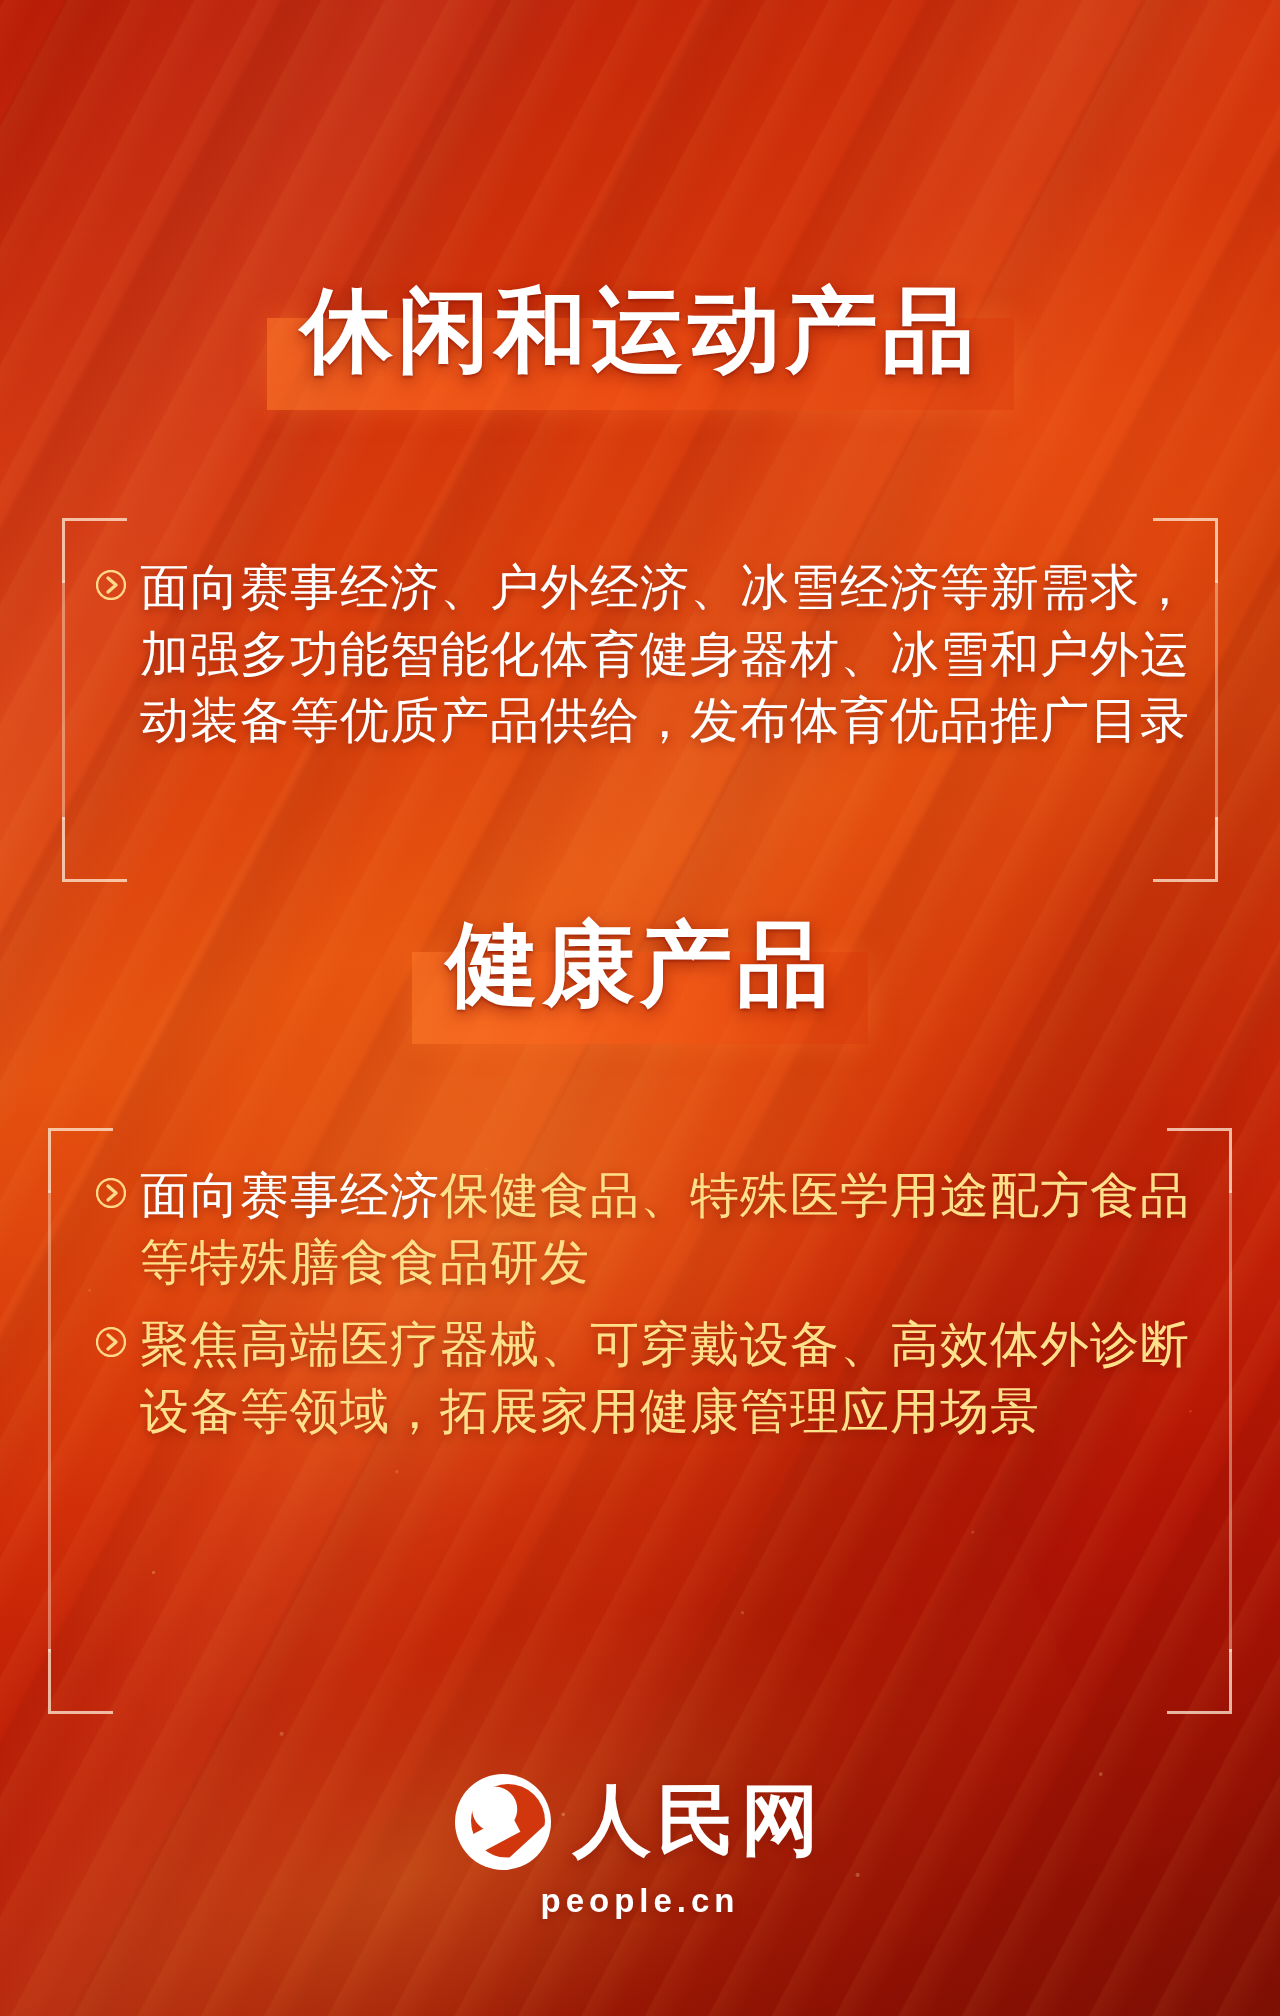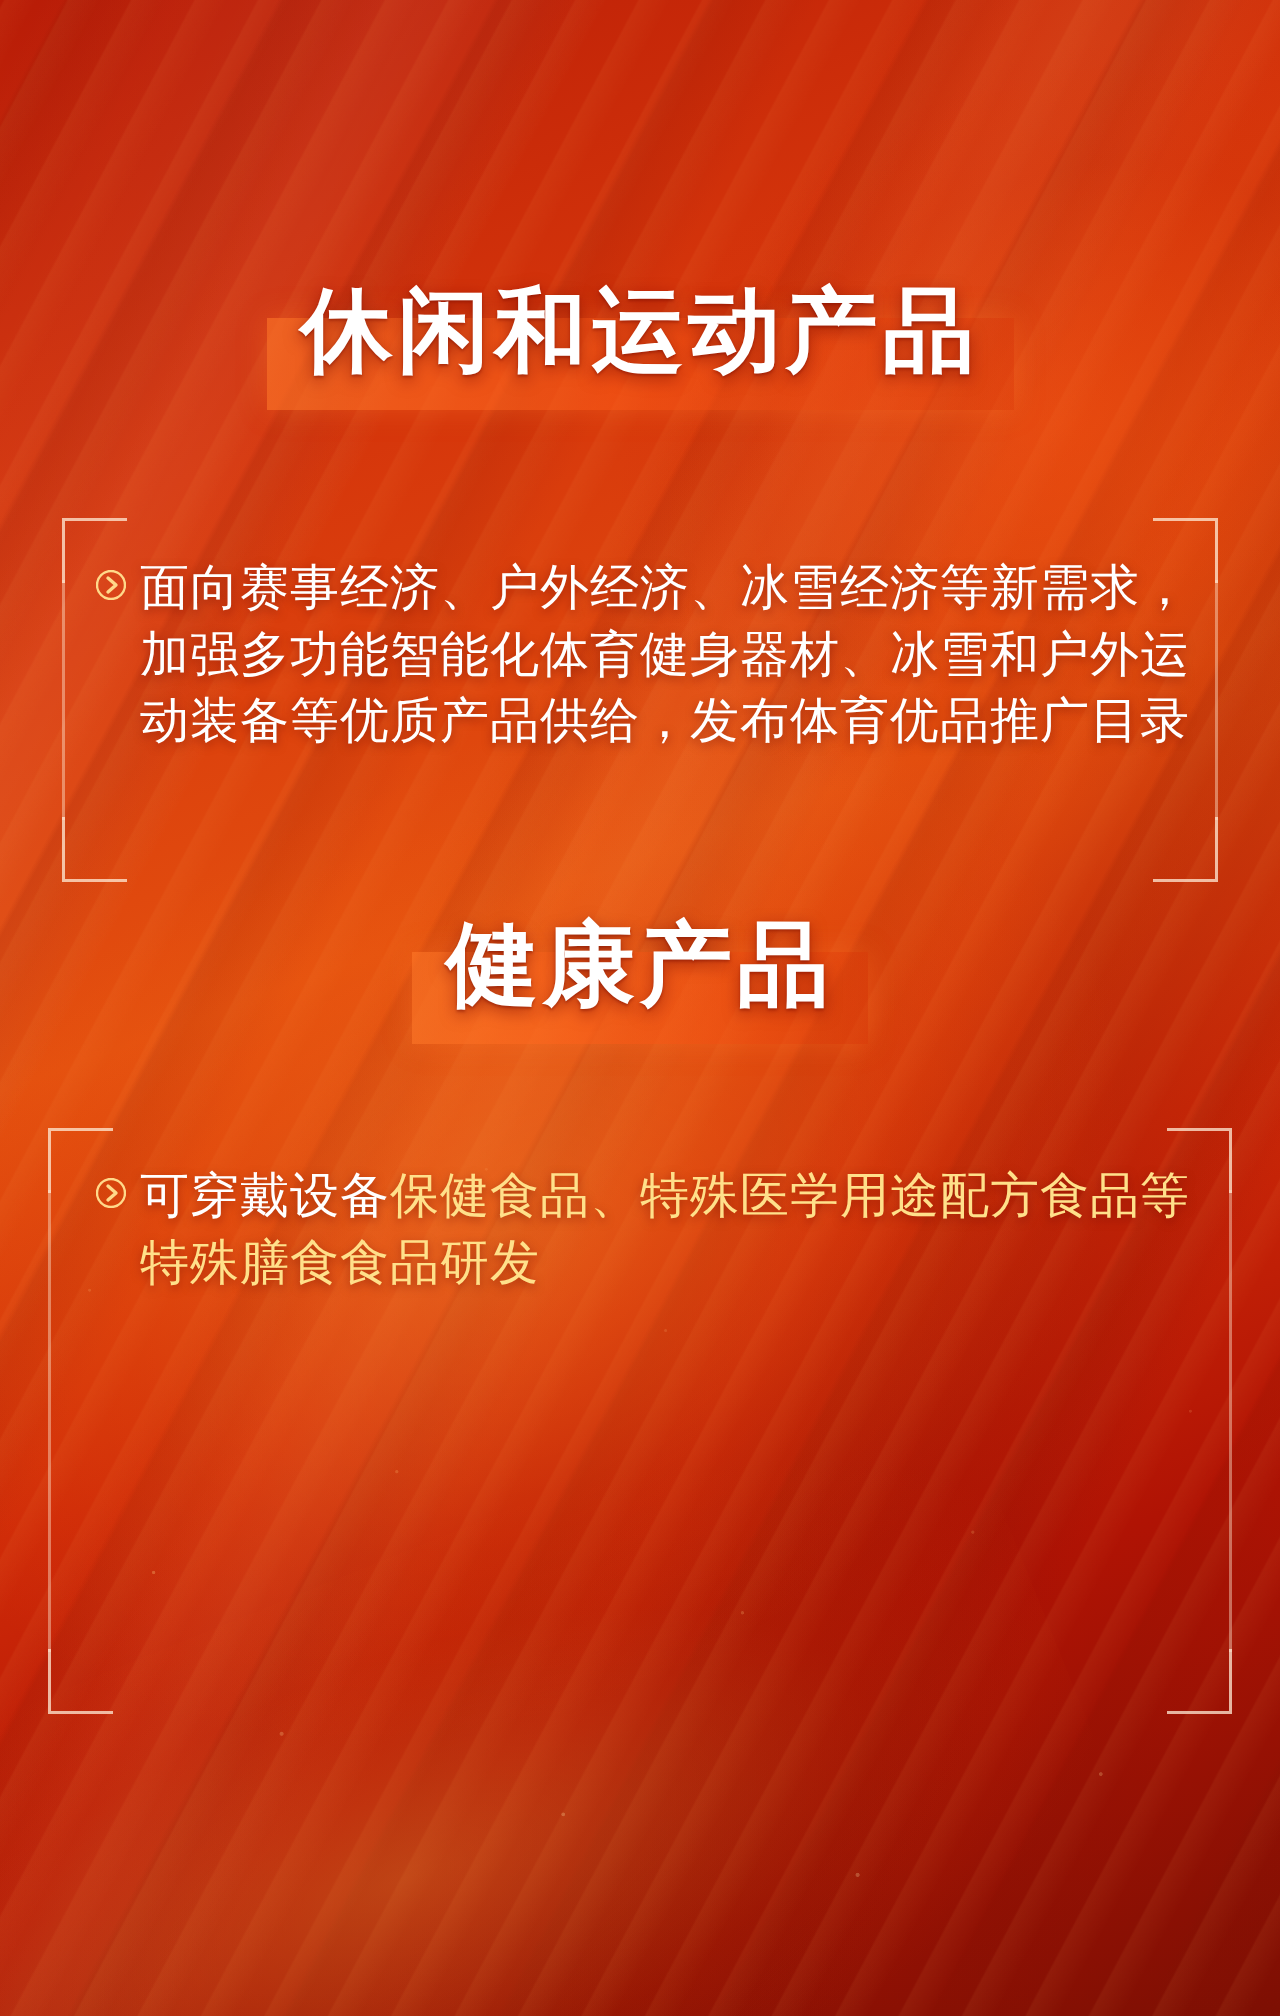--- a/index.html
+++ b/index.html
@@ -309,21 +309,37 @@
 
     <div class="bullets" style="left:96px; top:1148px; width:1104px;">
 
       <div class="bullet-item">
         <span class="bullet-icon">
           <svg width="30" height="30" viewBox="0 0 30 30" aria-hidden="true">
             <circle cx="15" cy="15" r="14" fill="none" stroke="#ffd98a" stroke-width="2.4"></circle>
             <path d="M12 8 L20 15 L12 22" fill="none" stroke="#ffd98a" stroke-width="3.4" stroke-linecap="round" stroke-linejoin="round"></path>
           </svg>
         </span>
-        <span class="bullet-text"><span class="t-white">可穿戴设备</span><span class="t-gold">保健食品、特殊医学用途配方食品等特殊膳食食品研发</span></span>
-      </div>
-
-
-    </div>
-
+        <span class="bullet-text"><span class="t-white">面向赛事经济</span><span class="t-gold">保健食品、特殊医学用途配方食品等特殊膳食食品研发</span></span>
+      </div>
+
+
+      <div class="bullet-item">
+        <span class="bullet-icon">
+          <svg width="30" height="30" viewBox="0 0 30 30" aria-hidden="true">
+            <circle cx="15" cy="15" r="14" fill="none" stroke="#ffd98a" stroke-width="2.4"></circle>
+            <path d="M12 8 L20 15 L12 22" fill="none" stroke="#ffd98a" stroke-width="3.4" stroke-linecap="round" stroke-linejoin="round"></path>
+          </svg>
+        </span>
+        <span class="bullet-text t-gold">聚焦高端医疗器械、可穿戴设备、高效体外诊断设备等领域，拓展家用健康管理应用场景</span>
+      </div>
+    </div>
+
+    <div class="logo">
+      <div class="logo-row">
+        <span class="logo-mark"></span>
+        <span class="logo-cn">人民网</span>
+      </div>
+      <span class="logo-en">people.cn</span>
+    </div>
 
   </div>
 </div>
 
 </body></html>

